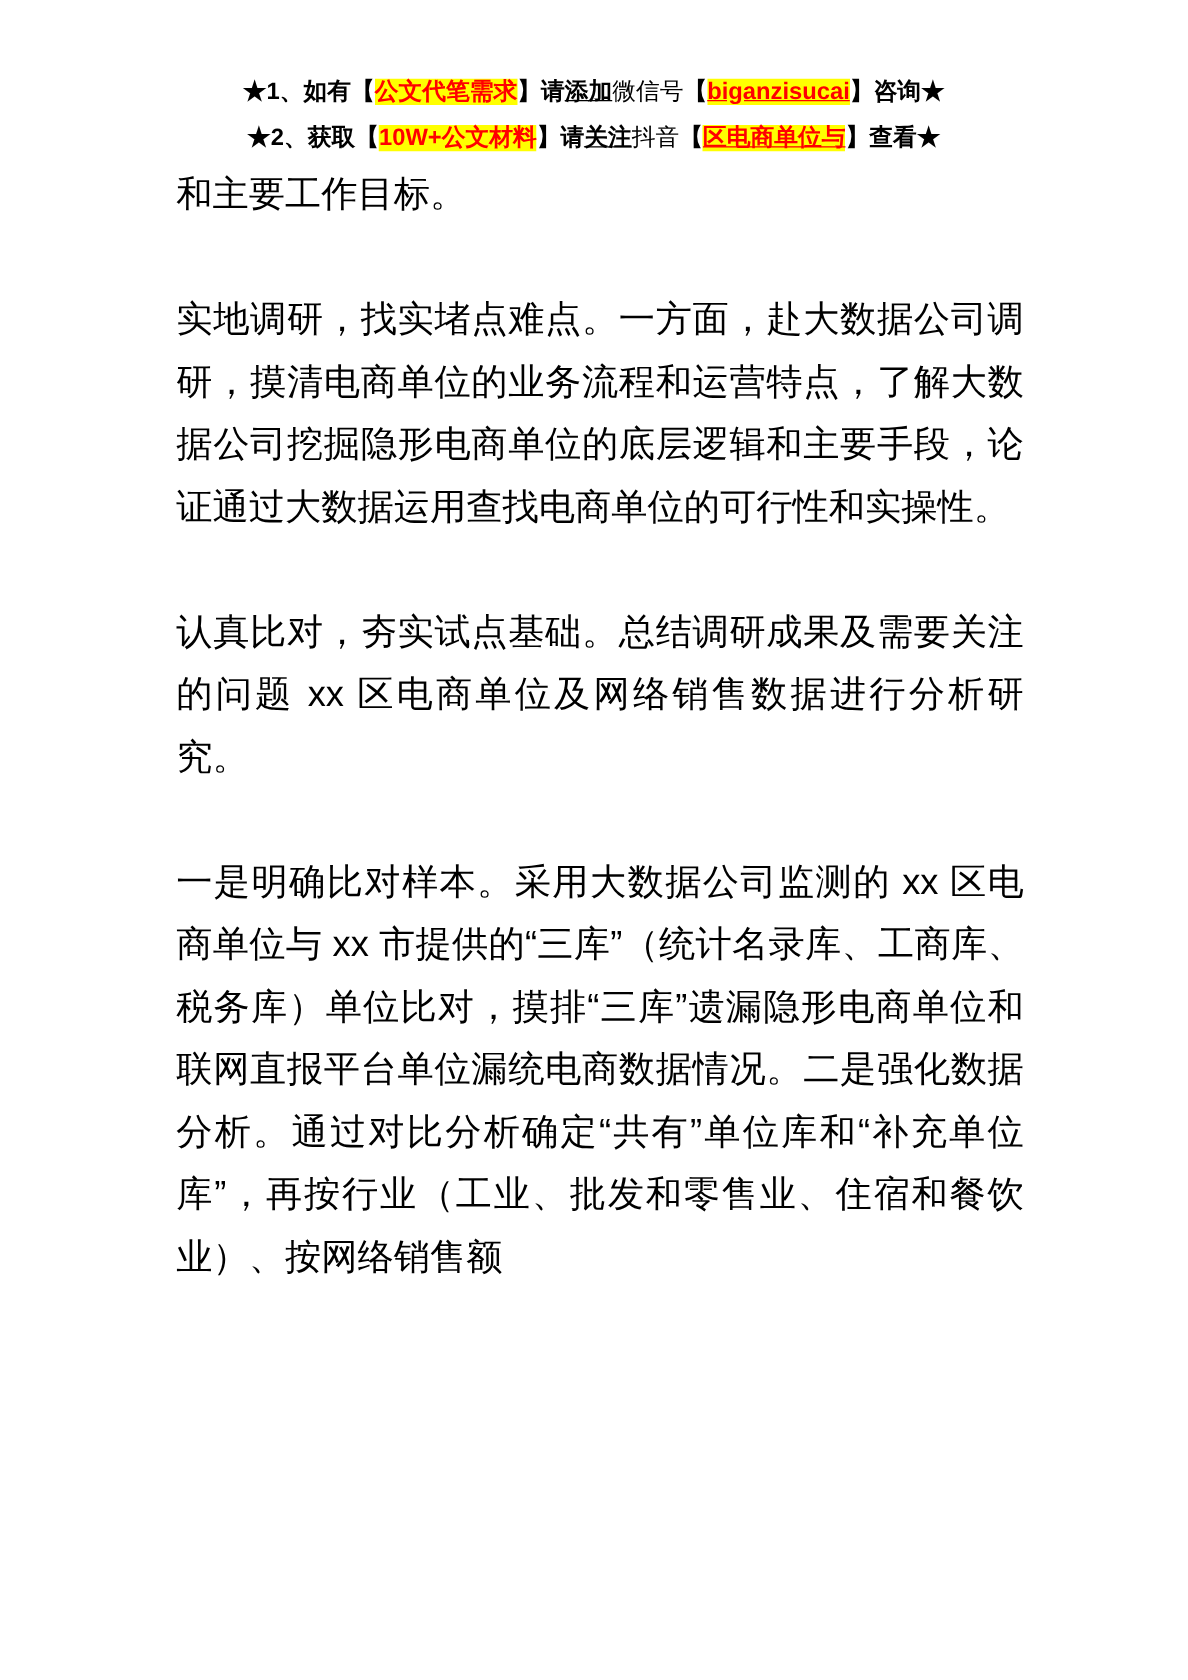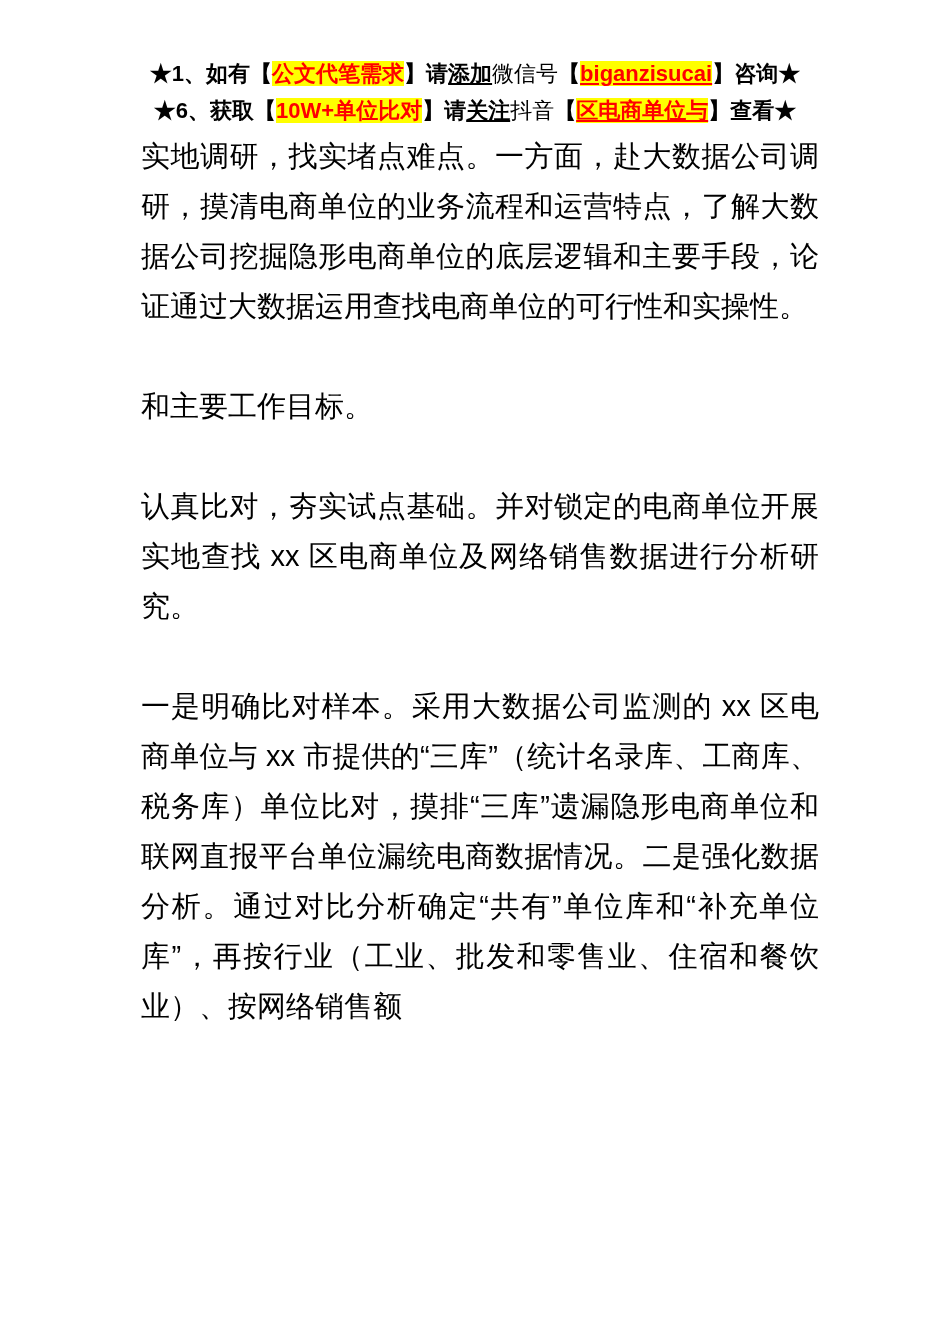--- a/index.html
+++ b/index.html
@@ -12,21 +12,21 @@
     width: 950px;
     height: 1344px;
     background: #ffffff;
     overflow: hidden;
     font-family: "Liberation Sans", sans-serif;
     color: #000000;
   }
   
   .promo {
     text-align: center;
-    font-size: 22px;
+    font-size: 19px;
     line-height: 37px;
     font-weight: bold;
     white-space: nowrap;
   }
   .promo-top { padding-top: 55px; }
   .promo .seg-b  { font-weight: bold; }
   .promo .seg-n  { font-weight: normal; }
   .promo .seg-bu { font-weight: bold; text-decoration: underline; }
   .promo .seg-hl {
     font-weight: bold;
@@ -52,22 +52,22 @@
     margin: 0 0 50px 0;
   }
   .doc-body p:last-child { margin-bottom: 0; }
 </style>
 </head>
 <body>
 
 <div class="page" style="background: rgb(255, 255, 255);">
   <div class="promo promo-top">
       <div><span class="seg-b">★1、如有【</span><span class="seg-hl">公文代笔需求</span><span class="seg-b">】请</span><span class="seg-bu">添加</span><span class="seg-n">微信号</span><span class="seg-b">【</span><span class="seg-hlu">biganzisucai</span><span class="seg-b">】咨询★</span></div>
-      <div><span class="seg-b">★6、获取【</span><span class="seg-hl">10W+单位比对</span><span class="seg-b">】请</span><span class="seg-bu">关注</span><span class="seg-n">抖音</span><span class="seg-b">【</span><span class="seg-hlu">区电商单位与</span><span class="seg-b">】查看★</span></div>
+      <div><span class="seg-b">★2、获取【</span><span class="seg-hl">10W+公文材料</span><span class="seg-b">】请</span><span class="seg-bu">关注</span><span class="seg-n">抖音</span><span class="seg-b">【</span><span class="seg-hlu">区电商单位与</span><span class="seg-b">】查看★</span></div>
     </div>
   <div class="doc-body">
+      <p>和主要工作目标。</p>
       <p>实地调研，找实堵点难点。一方面，赴大数据公司调研，摸清电商单位的业务流程和运营特点，了解大数据公司挖掘隐形电商单位的底层逻辑和主要手段，论证通过大数据运用查找电商单位的可行性和实操性。</p>
-      <p>和主要工作目标。</p>
-      <p>认真比对，夯实试点基础。并对锁定的电商单位开展实地查找 xx 区电商单位及网络销售数据进行分析研究。</p>
+      <p>认真比对，夯实试点基础。总结调研成果及需要关注的问题 xx 区电商单位及网络销售数据进行分析研究。</p>
       <p>一是明确比对样本。采用大数据公司监测的 xx 区电商单位与 xx 市提供的“三库”（统计名录库、工商库、税务库）单位比对，摸排“三库”遗漏隐形电商单位和联网直报平台单位漏统电商数据情况。二是强化数据分析。通过对比分析确定“共有”单位库和“补充单位库”，再按行业（工业、批发和零售业、住宿和餐饮业）、按网络销售额</p>
     </div>
 
 </div>
 
 </body></html>

